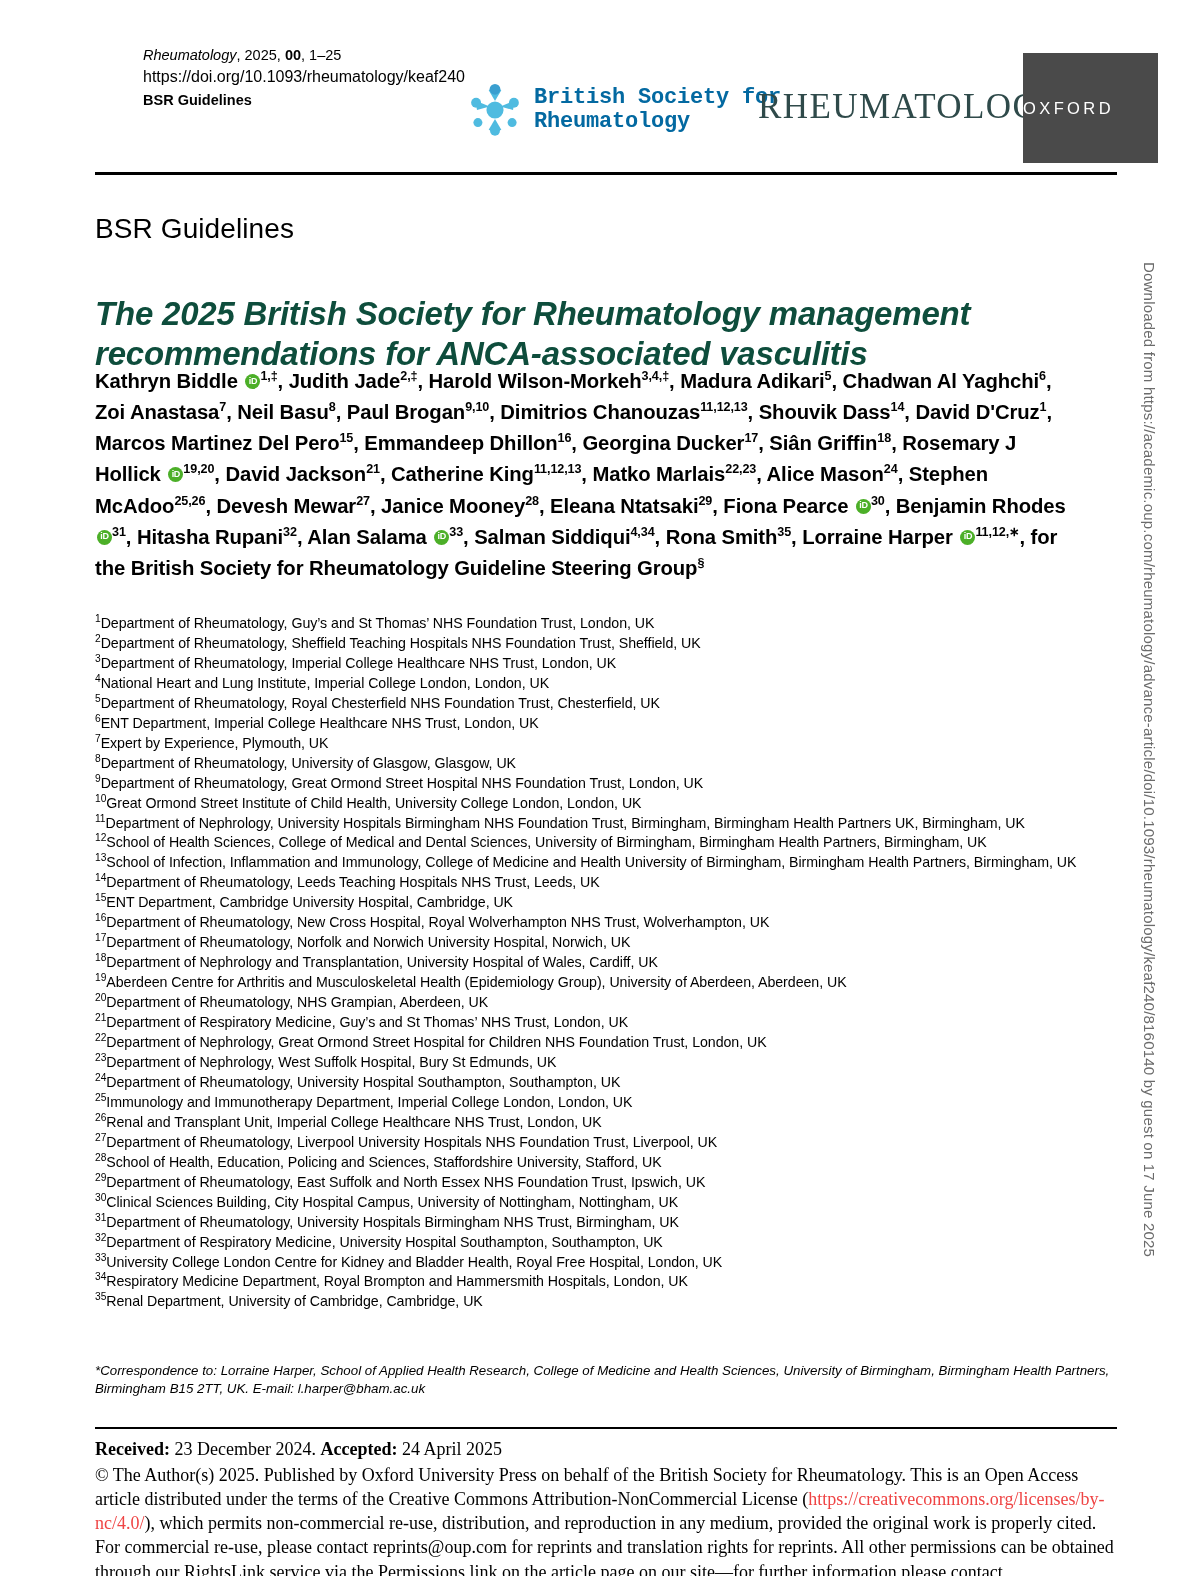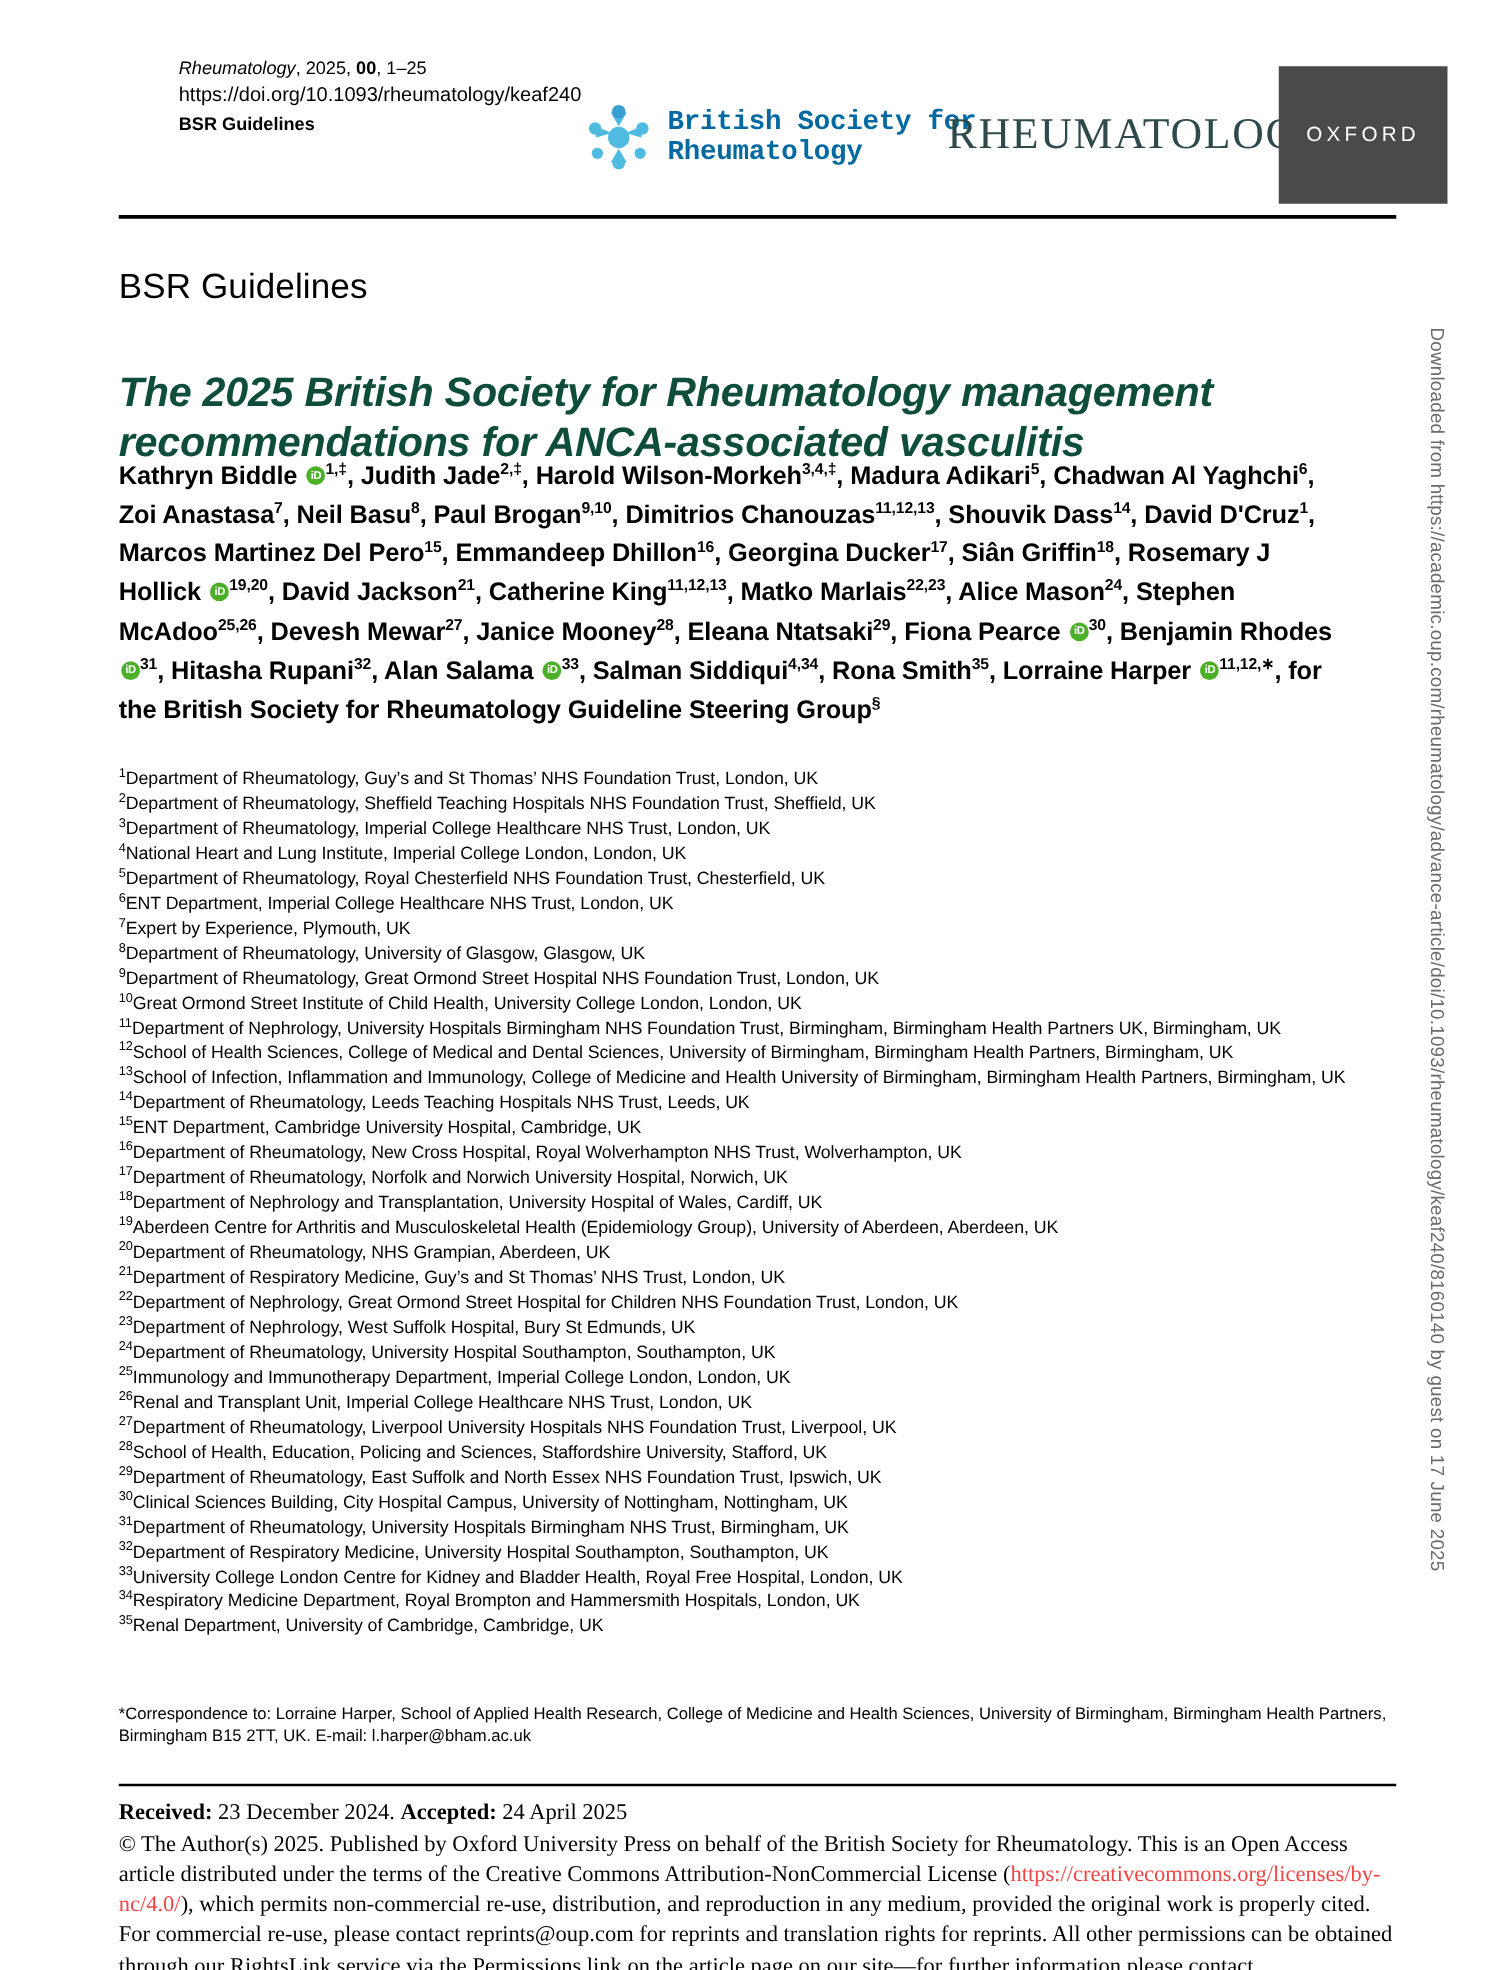--- a/index.html
+++ b/index.html
@@ -84,21 +84,21 @@
 
   .oxford-box {
     position: absolute;
     left: 880px;
     top: 8px;
     width: 135px;
     height: 110px;
     background: #4a4a4a;
     display: flex;
     align-items: center;
-    justify-content: center;
+    justify-content: flex-start;
   }
   .oxford-text {
     color: #ffffff;
     font-size: 16.5px;
     letter-spacing: 3.4px;
     font-family: "Liberation Sans", sans-serif;
   }
 
   
   .rule-top {
@@ -194,20 +194,21 @@
     vertical-align: super;
     line-height: 0;
   }
   .correspondence {
     position: absolute;
     left: 95px;
     top: 1362px;
     width: 1018px;
     font-size: 13.3px;
     line-height: 1.38;
+    font-style: italic;
   }
 
   
   .footer {
     position: absolute;
     left: 95px;
     top: 1437px;
     width: 1020px;
     font-family: "Liberation Serif", serif;
     font-size: 18px;

